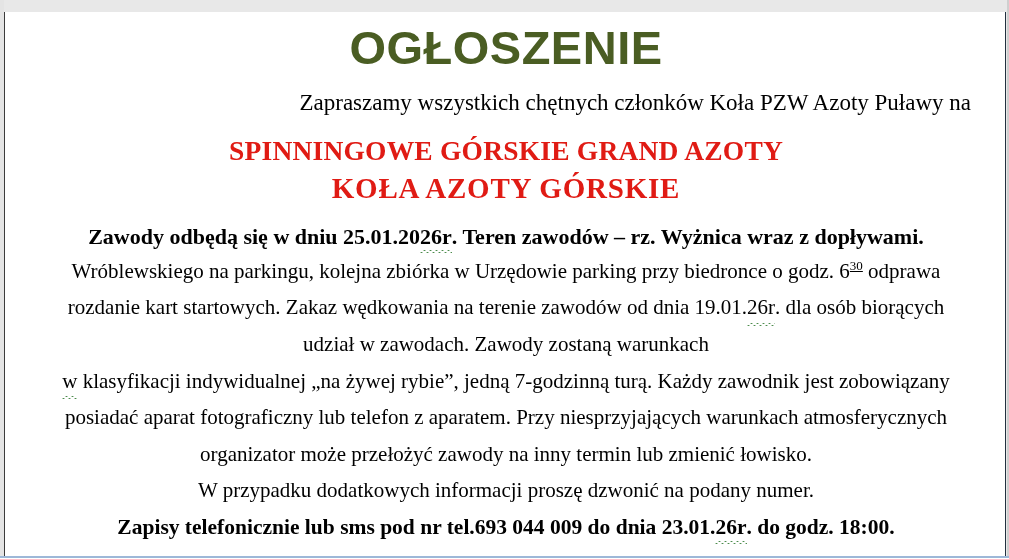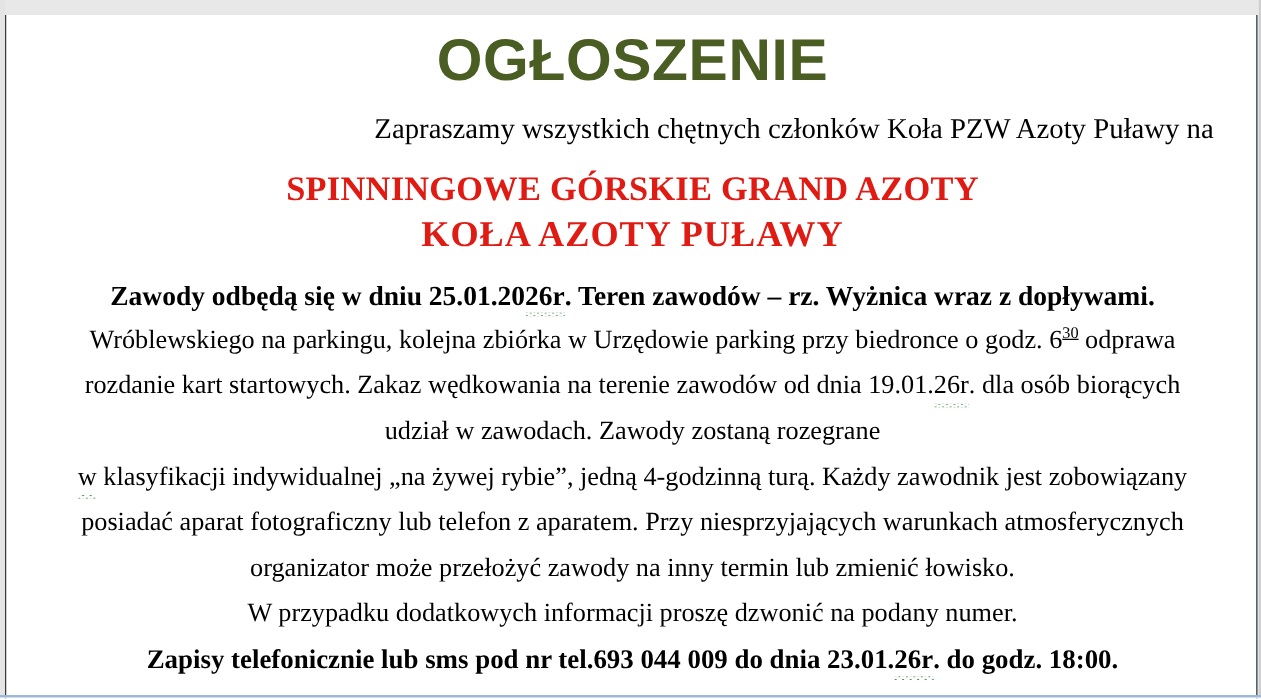--- a/index.html
+++ b/index.html
@@ -176,31 +176,31 @@
 
   <div id="page">
 
     <div id="doc-body">
 
       <h1 class="title">OGŁOSZENIE</h1>
 
       <p class="subtitle">Zapraszamy wszystkich chętnych członków Koła PZW Azoty Puławy na</p>
 
       <p class="headline">SPINNINGOWE GÓRSKIE GRAND AZOTY</p>
-      <p class="headline-2">KOŁA AZOTY PUŁAWY</p>
+      <p class="headline-2">KOŁA AZOTY GÓRSKIE</p>
 
       <p class="lead">
         <span>Zawody odbędą się w dniu 25.01.20</span><span class="spell">26r</span><span>. Teren zawodów – rz. Wyżnica wraz z dopływami.</span>
       </p>
 
       <div id="body-lines">
           <p class="para"><span>Wróblewskiego na parkingu, kolejna zbiórka w Urzędowie parking przy biedronce o godz. 6</span><sup>30</sup><span> odprawa</span></p>
           <p class="para"><span>rozdanie kart startowych. Zakaz wędkowania na terenie zawodów od dnia 19.01.</span><span class="spell">26r</span><span>. dla osób biorących</span></p>
-          <p class="para"><span>udział w zawodach. Zawody zostaną rozegrane</span></p>
-          <p class="para"><span class="spell">w</span><span> klasyfikacji indywidualnej „na żywej rybie”, jedną 4-godzinną turą. Każdy zawodnik jest zobowiązany</span></p>
+          <p class="para"><span>udział w zawodach. Zawody zostaną warunkach</span></p>
+          <p class="para"><span class="spell">w</span><span> klasyfikacji indywidualnej „na żywej rybie”, jedną 7-godzinną turą. Każdy zawodnik jest zobowiązany</span></p>
           <p class="para"><span>posiadać aparat fotograficzny lub telefon z aparatem. Przy niesprzyjających warunkach atmosferycznych</span></p>
           <p class="para"><span>organizator może przełożyć zawody na inny termin lub zmienić łowisko.</span></p>
           <p class="para"><span>W przypadku dodatkowych informacji proszę dzwonić na podany numer.</span></p>
         </div>
 
       <p class="closing">
         <span>Zapisy telefonicznie lub sms pod nr tel.693 044 009 do dnia 23.01.</span><span class="spell">26r</span><span>. do godz. 18:00.</span>
       </p>
 
     </div>

